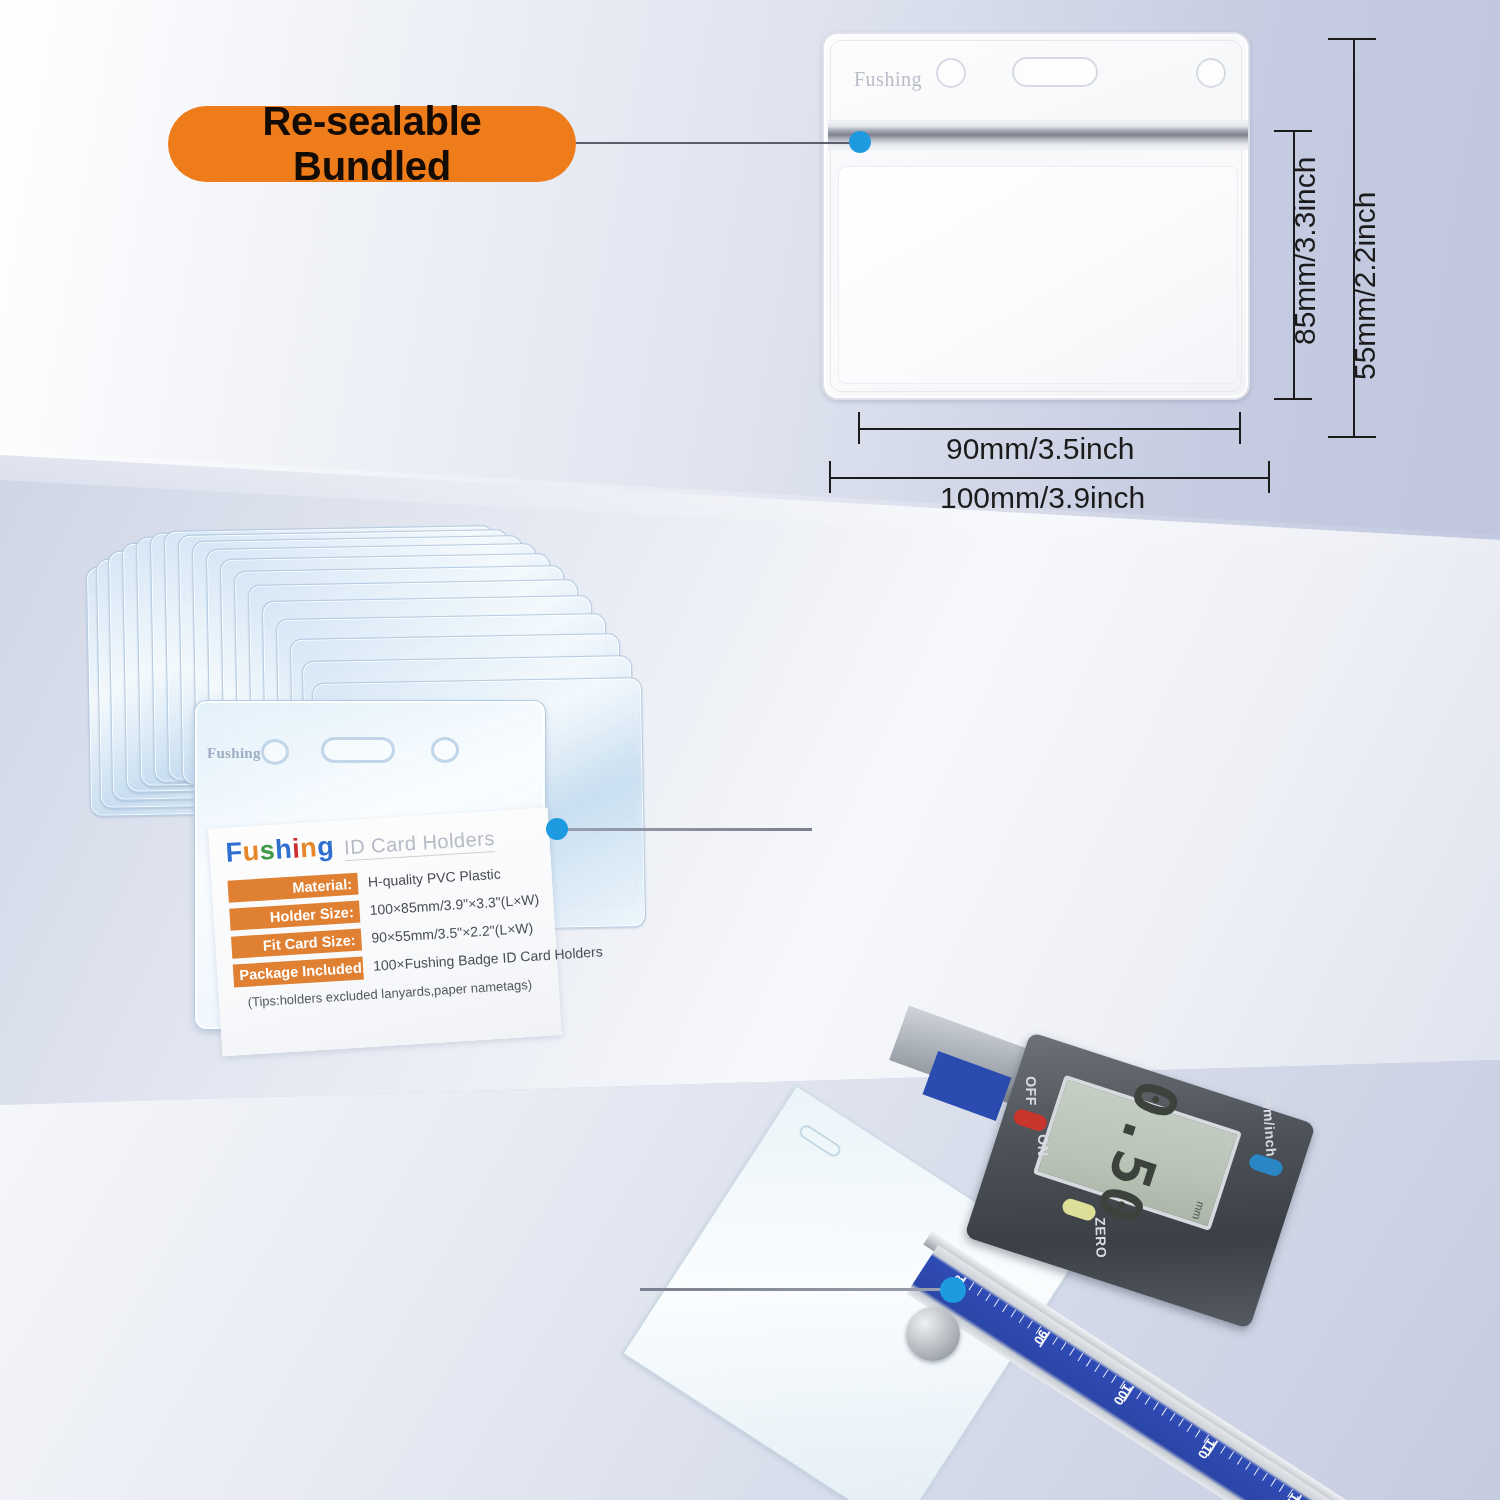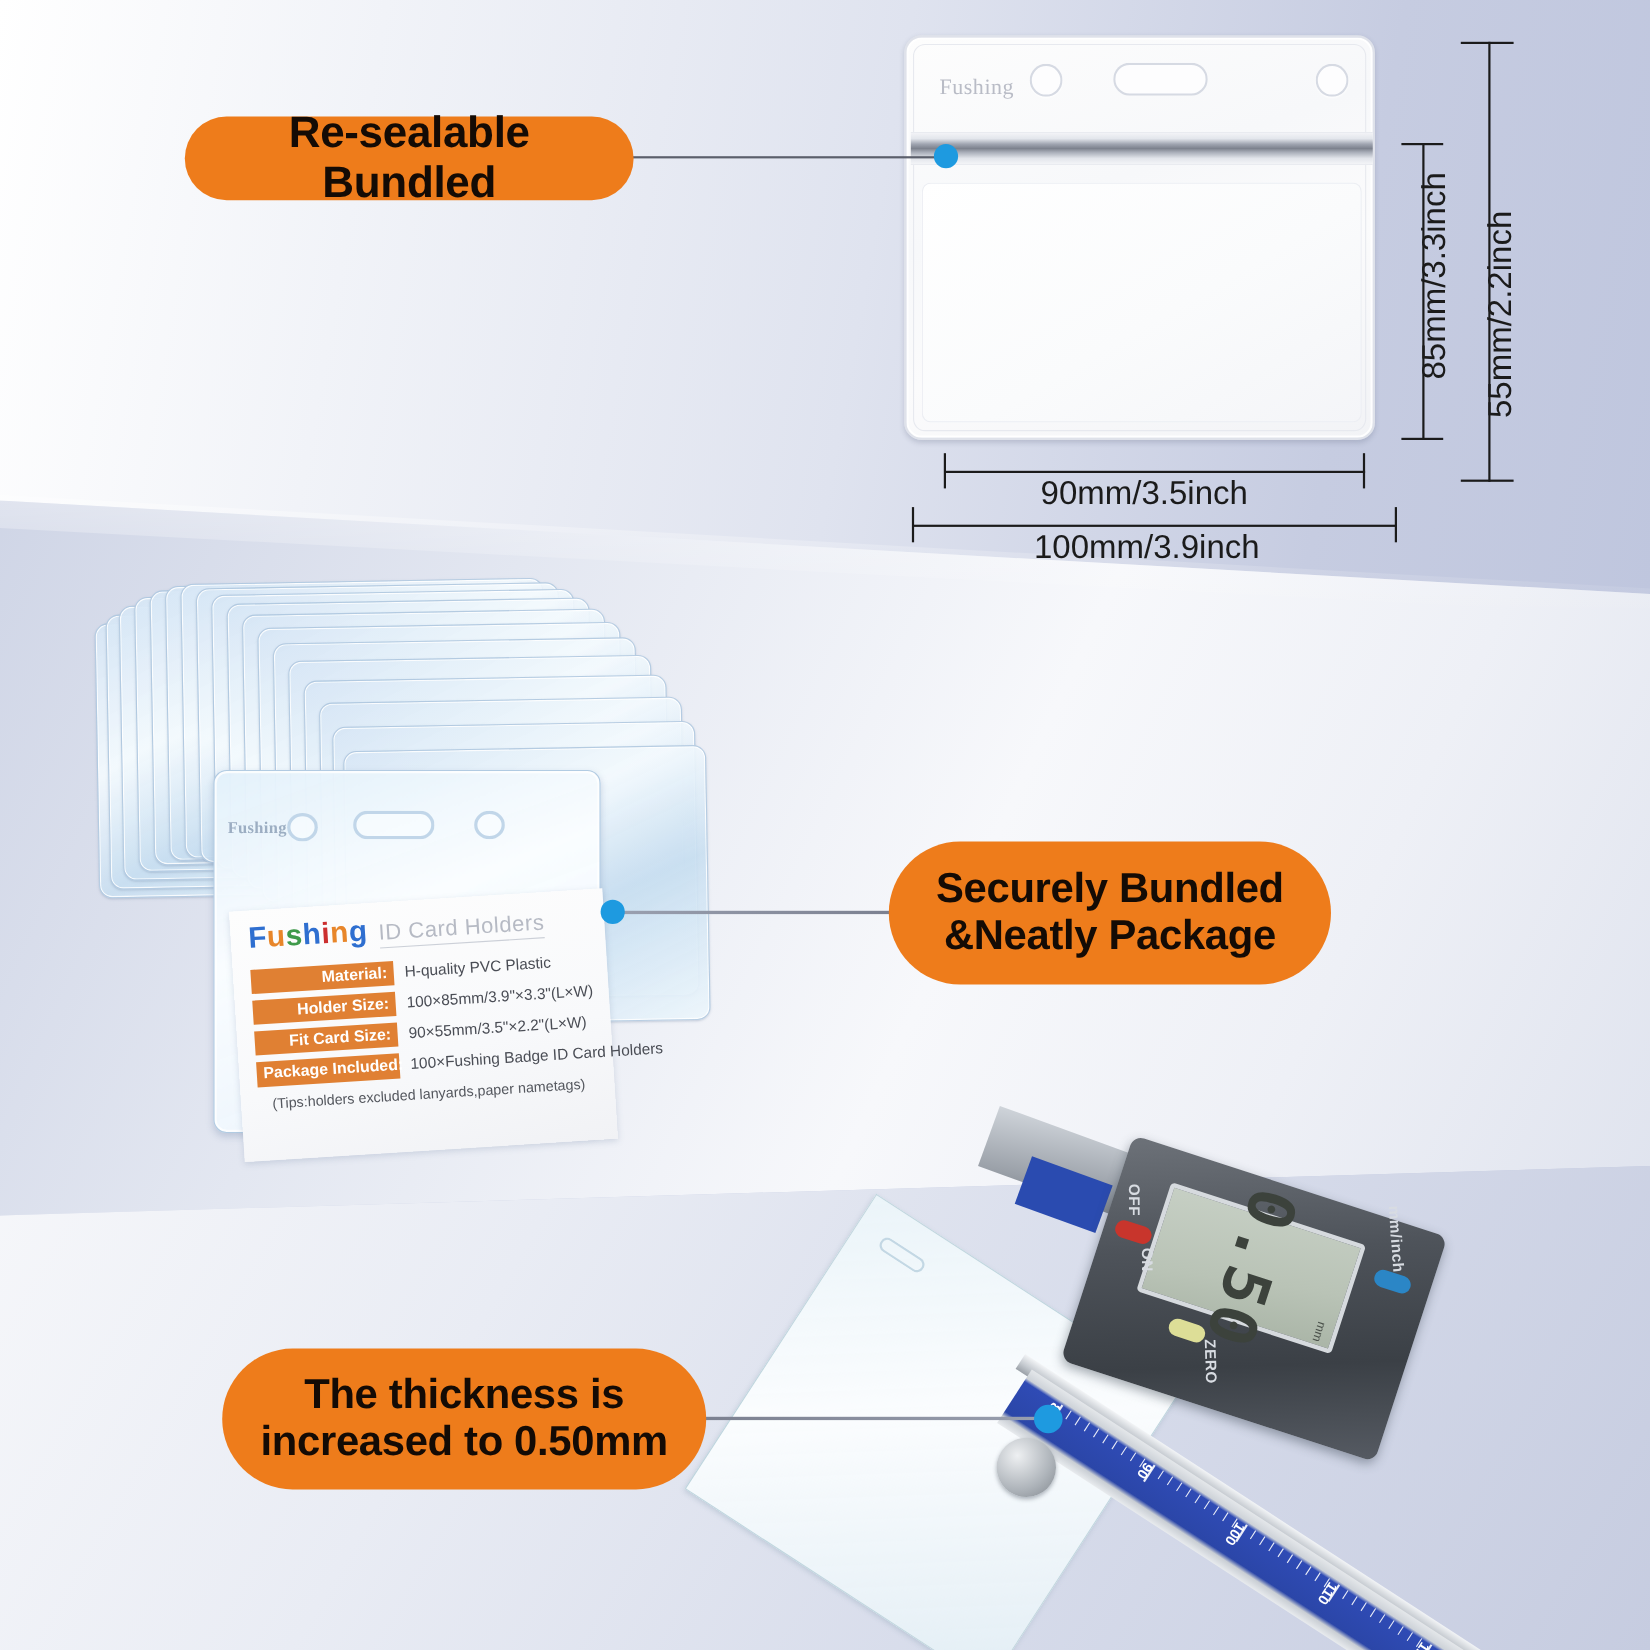--- a/index.html
+++ b/index.html
@@ -379,26 +379,20 @@
         <div class="spec-key">Package Included:</div>
         <div class="spec-val">100×Fushing Badge ID Card Holders</div>
       </div>
       <div class="spec-tip">(Tips:holders excluded lanyards,paper nametags)</div>
     </div>
   </div>
 
   <div class="dot" id="dot-bundled"></div>
   <div class="leader" id="leader-bundled"></div>
 
-  <div class="pill" id="pill-bundled">
-    <div>
-      <span>Securely Bundled</span>
-      <span>&amp;Neatly Package</span>
-    </div>
-  </div>
 
   <div id="caliper-wrap">
     <div id="pvc-sheet"></div>
     <div id="beam-rod"></div>
 
     <div id="beam">
       <div class="beam-ticks">
         <div class="tick maj" style="left:40px"></div>
           <div class="tick" style="left:50px"></div>
         <div class="tick" style="left:60px"></div>
@@ -466,20 +460,14 @@
       <div class="cal-txt" id="txt-on">ON</div>
       <div class="cal-txt" id="txt-zero">ZERO</div>
     </div>
 
     <div id="thumb-wheel"></div>
   </div>
 
   <div class="leader" id="leader-thickness"></div>
   <div class="dot" id="dot-thickness"></div>
 
-  <div class="pill" id="pill-thickness">
-    <div>
-      <span>The thickness is</span>
-      <span>increased to 0.50mm</span>
-    </div>
-  </div>
 
 </div>
 
 </body></html>

